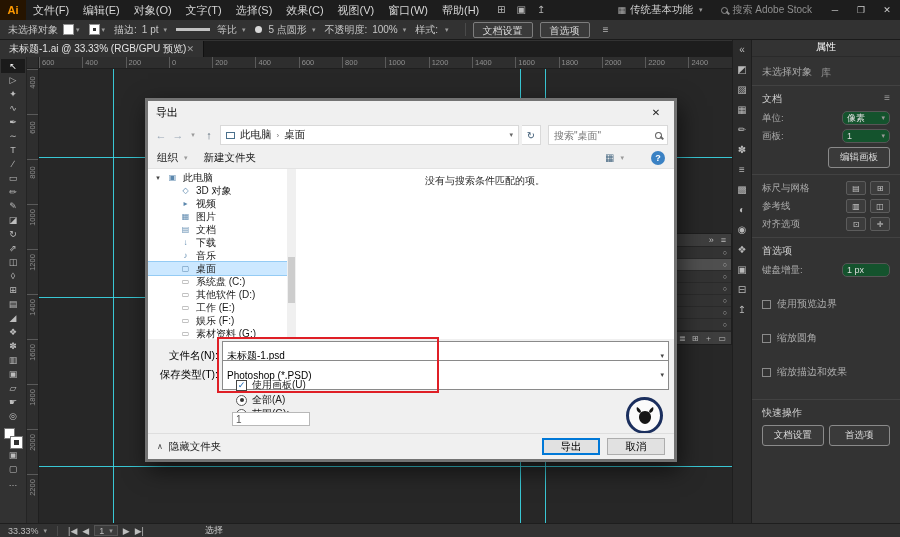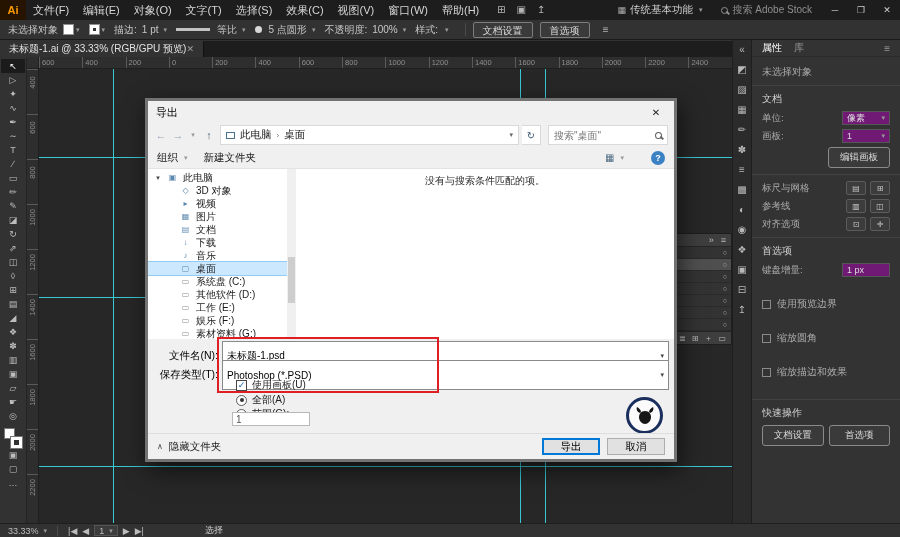--- a/index.html
+++ b/index.html
@@ -70,32 +70,32 @@
           align-items:center;padding-right:4px;color:#b5b5b5;font-size:7px;}
   .fp-row.selected{background:#4f4f4f;}
   .fp-footer{position:absolute;bottom:0;left:0;right:0;height:13px;background:#3e3e3e;display:flex;
              justify-content:flex-end;gap:6px;align-items:center;padding:0 5px;color:#bcbcbc;font-size:8px;border-top:1px solid #262626;}
   
   .panel-strip{position:absolute;top:40px;right:148px;width:20px;bottom:14px;background:#2b2b2b;
                border-left:1px solid #1e1e1e;border-right:1px solid #1e1e1e;display:flex;
                flex-direction:column;align-items:center;padding-top:4px;gap:7px;color:#b8b8b8;}
   .strip-icon{font-size:10px;height:13px;}
   .props{position:absolute;top:40px;right:0;width:148px;bottom:14px;background:#333;font-size:10px;color:#b9b9b9;}
-  .props-tabs{height:17px;display:flex;align-items:center;padding:0 10px;gap:12px;border-bottom:1px solid #2a2a2a;}
+  .props-tabs{height:17px;display:flex;align-items:center;padding:0 10px;gap:12px;border-bottom:1px solid #2a2a2a;flex-direction:column;}
   .props-tab{color:#949494;}
   .props-tab.active{color:#fff;}
   .props-menu{margin-left:auto;color:#9a9a9a;font-size:10px;}
   .props-body{padding:5px 10px;}
   .props-note{color:#a9a9a9;margin:3px 0 5px;}
   .props-divider{height:1px;background:#424242;margin:6px -10px;}
   .sec-title{color:#d2d2d2;margin:3px 0 5px;}
   .prow{display:flex;align-items:center;margin:4px 0;gap:4px;}
   .prow .plabel{flex:1;color:#aaa;font-size:9.5px;}
   .prow.right{justify-content:flex-end;}
-  .field{background:#701a75;border:1px solid #565656;border-radius:0;color:#ddd;padding:0 4px;
+  .field{background:#14532d;border:1px solid #565656;border-radius:5px;color:#ddd;padding:0 4px;
          height:14px;display:flex;align-items:center;gap:4px;font-size:9px;min-width:48px;}
   .field .caret{margin-left:auto;}
   .icon-btn{width:20px;height:14px;border:1px solid #5c5c5c;background:#3c3c3c;color:#c9c9c9;
             display:inline-flex;align-items:center;justify-content:center;font-size:8px;border-radius:2px;}
   .chk-row{display:flex;gap:6px;align-items:center;margin:20px 0;font-size:10px;color:#ababab;}
   .chk-box{width:9px;height:9px;border:1px solid #8a8a8a;background:transparent;flex:0 0 9px;}
   .props-btn{border:1px solid #8a8a8a;border-radius:3px;background:#3a3a3a;color:#dcdcdc;
              padding:3px 0;width:62px;text-align:center;font-size:9.5px;font-family:inherit;}
   .qa-btns{display:flex;gap:5px;margin-top:5px;}
   

